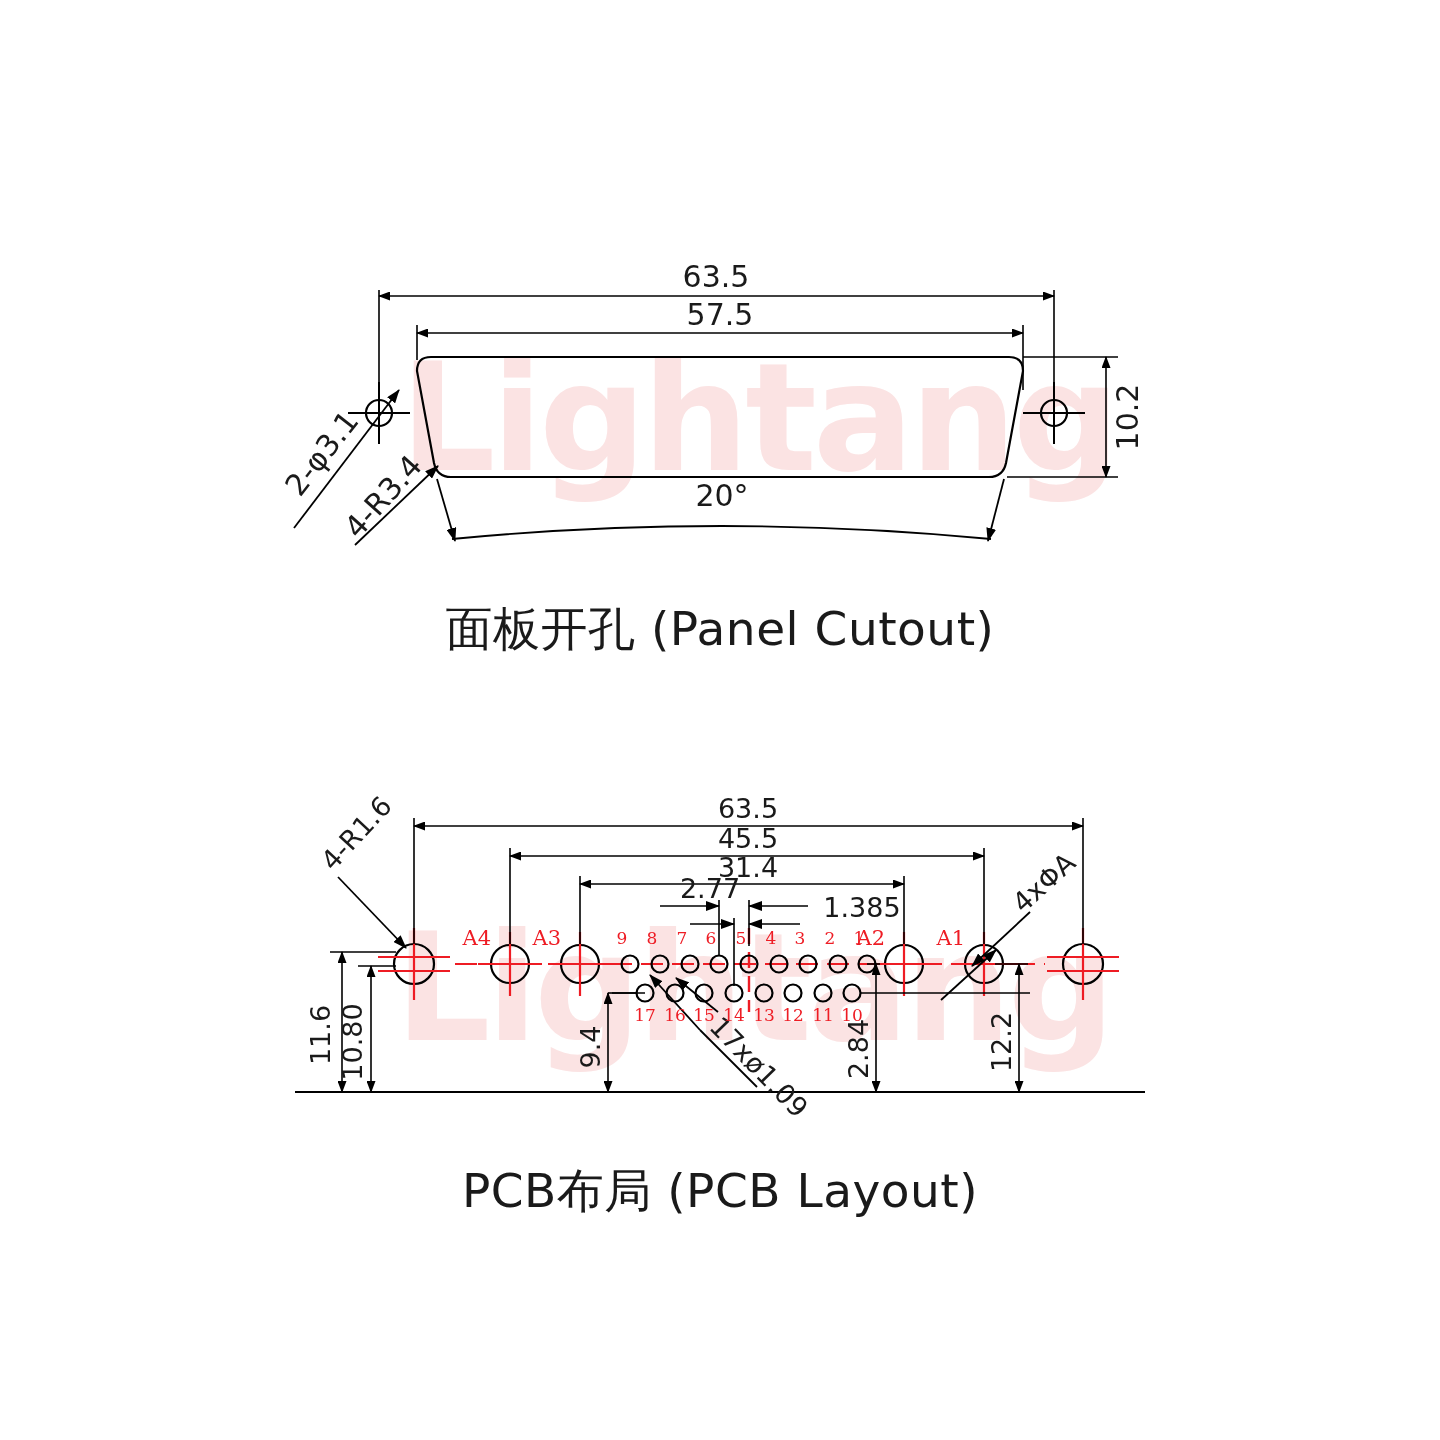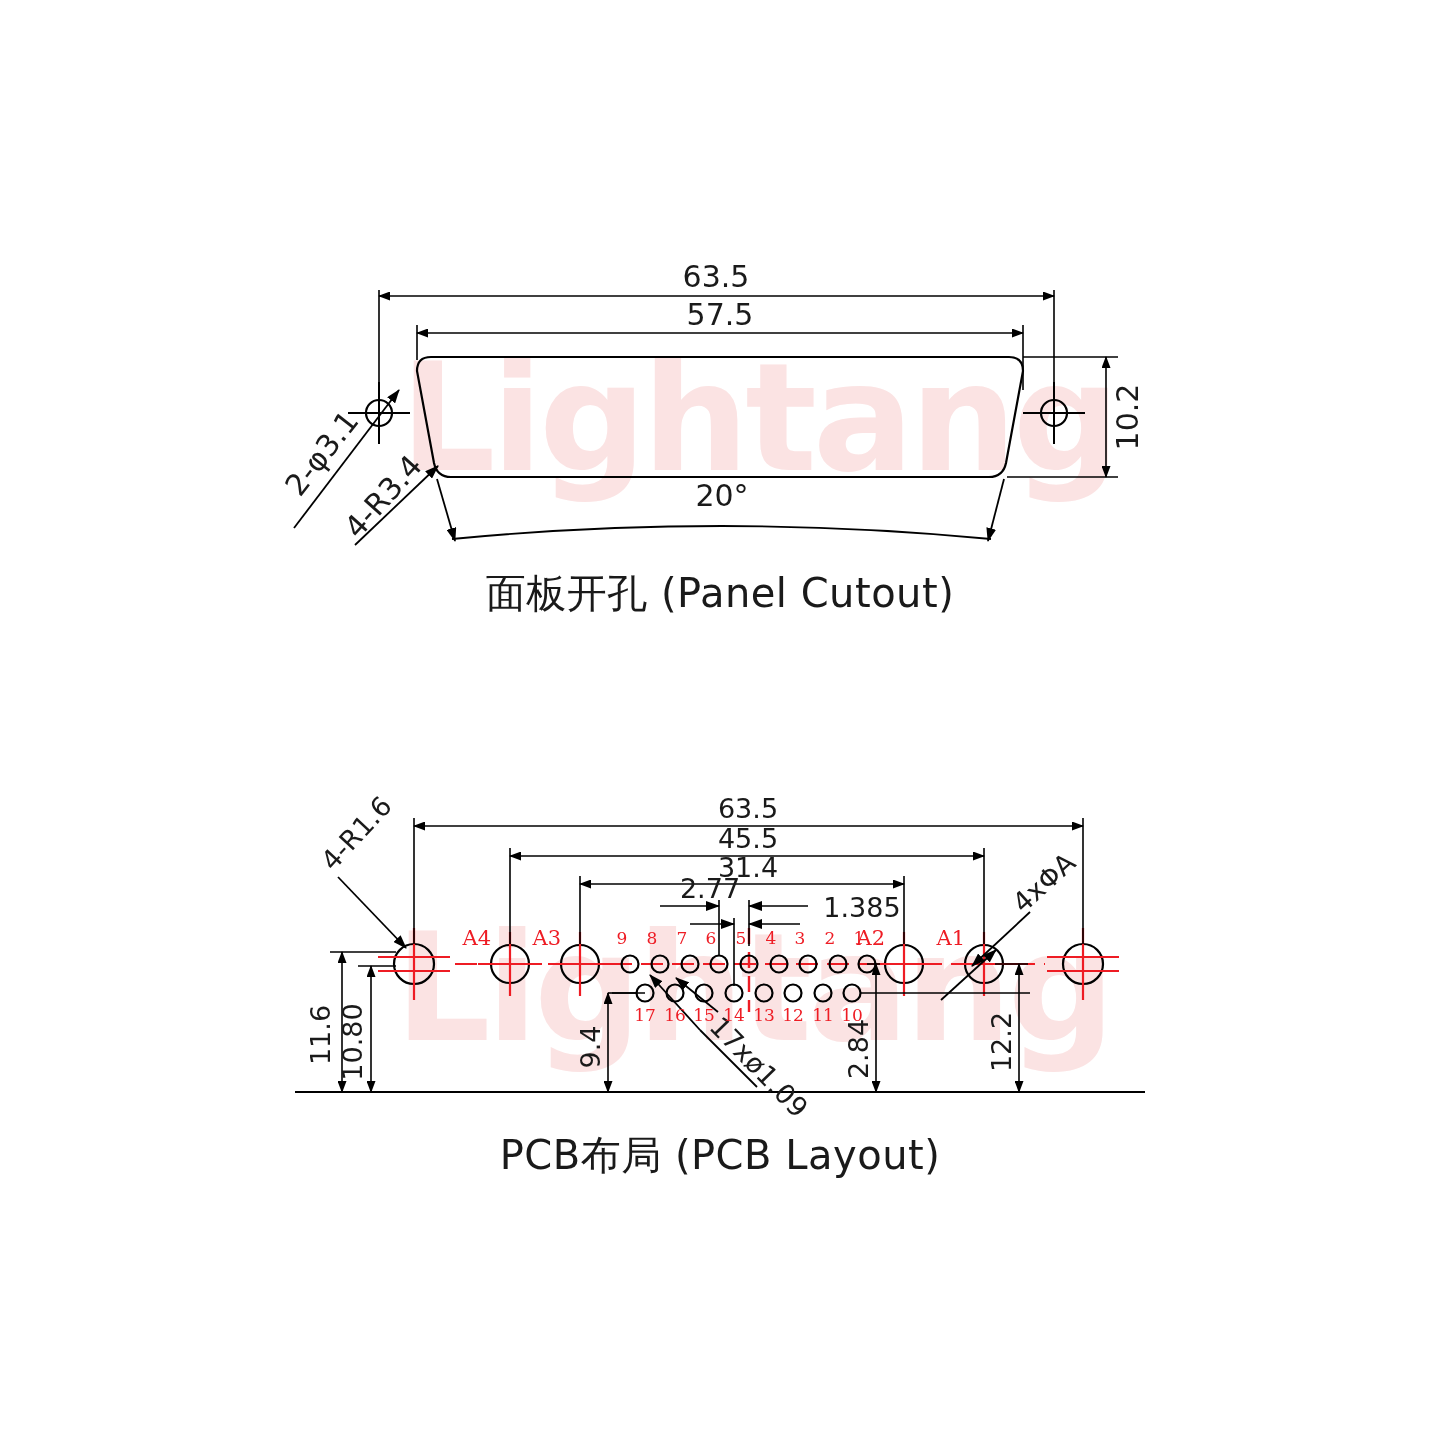--- a/index.html
+++ b/index.html
@@ -25,24 +25,25 @@
     left: 0; top: 0;
     width: 1440px;
     height: 1440px;
     display: block;
   }
   .title-label {
     position: absolute;
     width: 100%;
     text-align: center;
     font-family: "DejaVu Sans", "Liberation Sans", sans-serif;
-    font-size: 40px;
+    font-size: 47px;
     color: #1a1a1a;
     letter-spacing: 0.5px;
     white-space: nowrap;
+    margin-top: 32px;
   }
   #panel-title { top: 566px; }
   #pcb-title   { top: 1128px; }
 </style>
 </head>
 <body>
 
 <div id="root">
 
   <svg class="drawing" viewBox="0 0 1440 1440" xmlns="http://www.w3.org/2000/svg">

